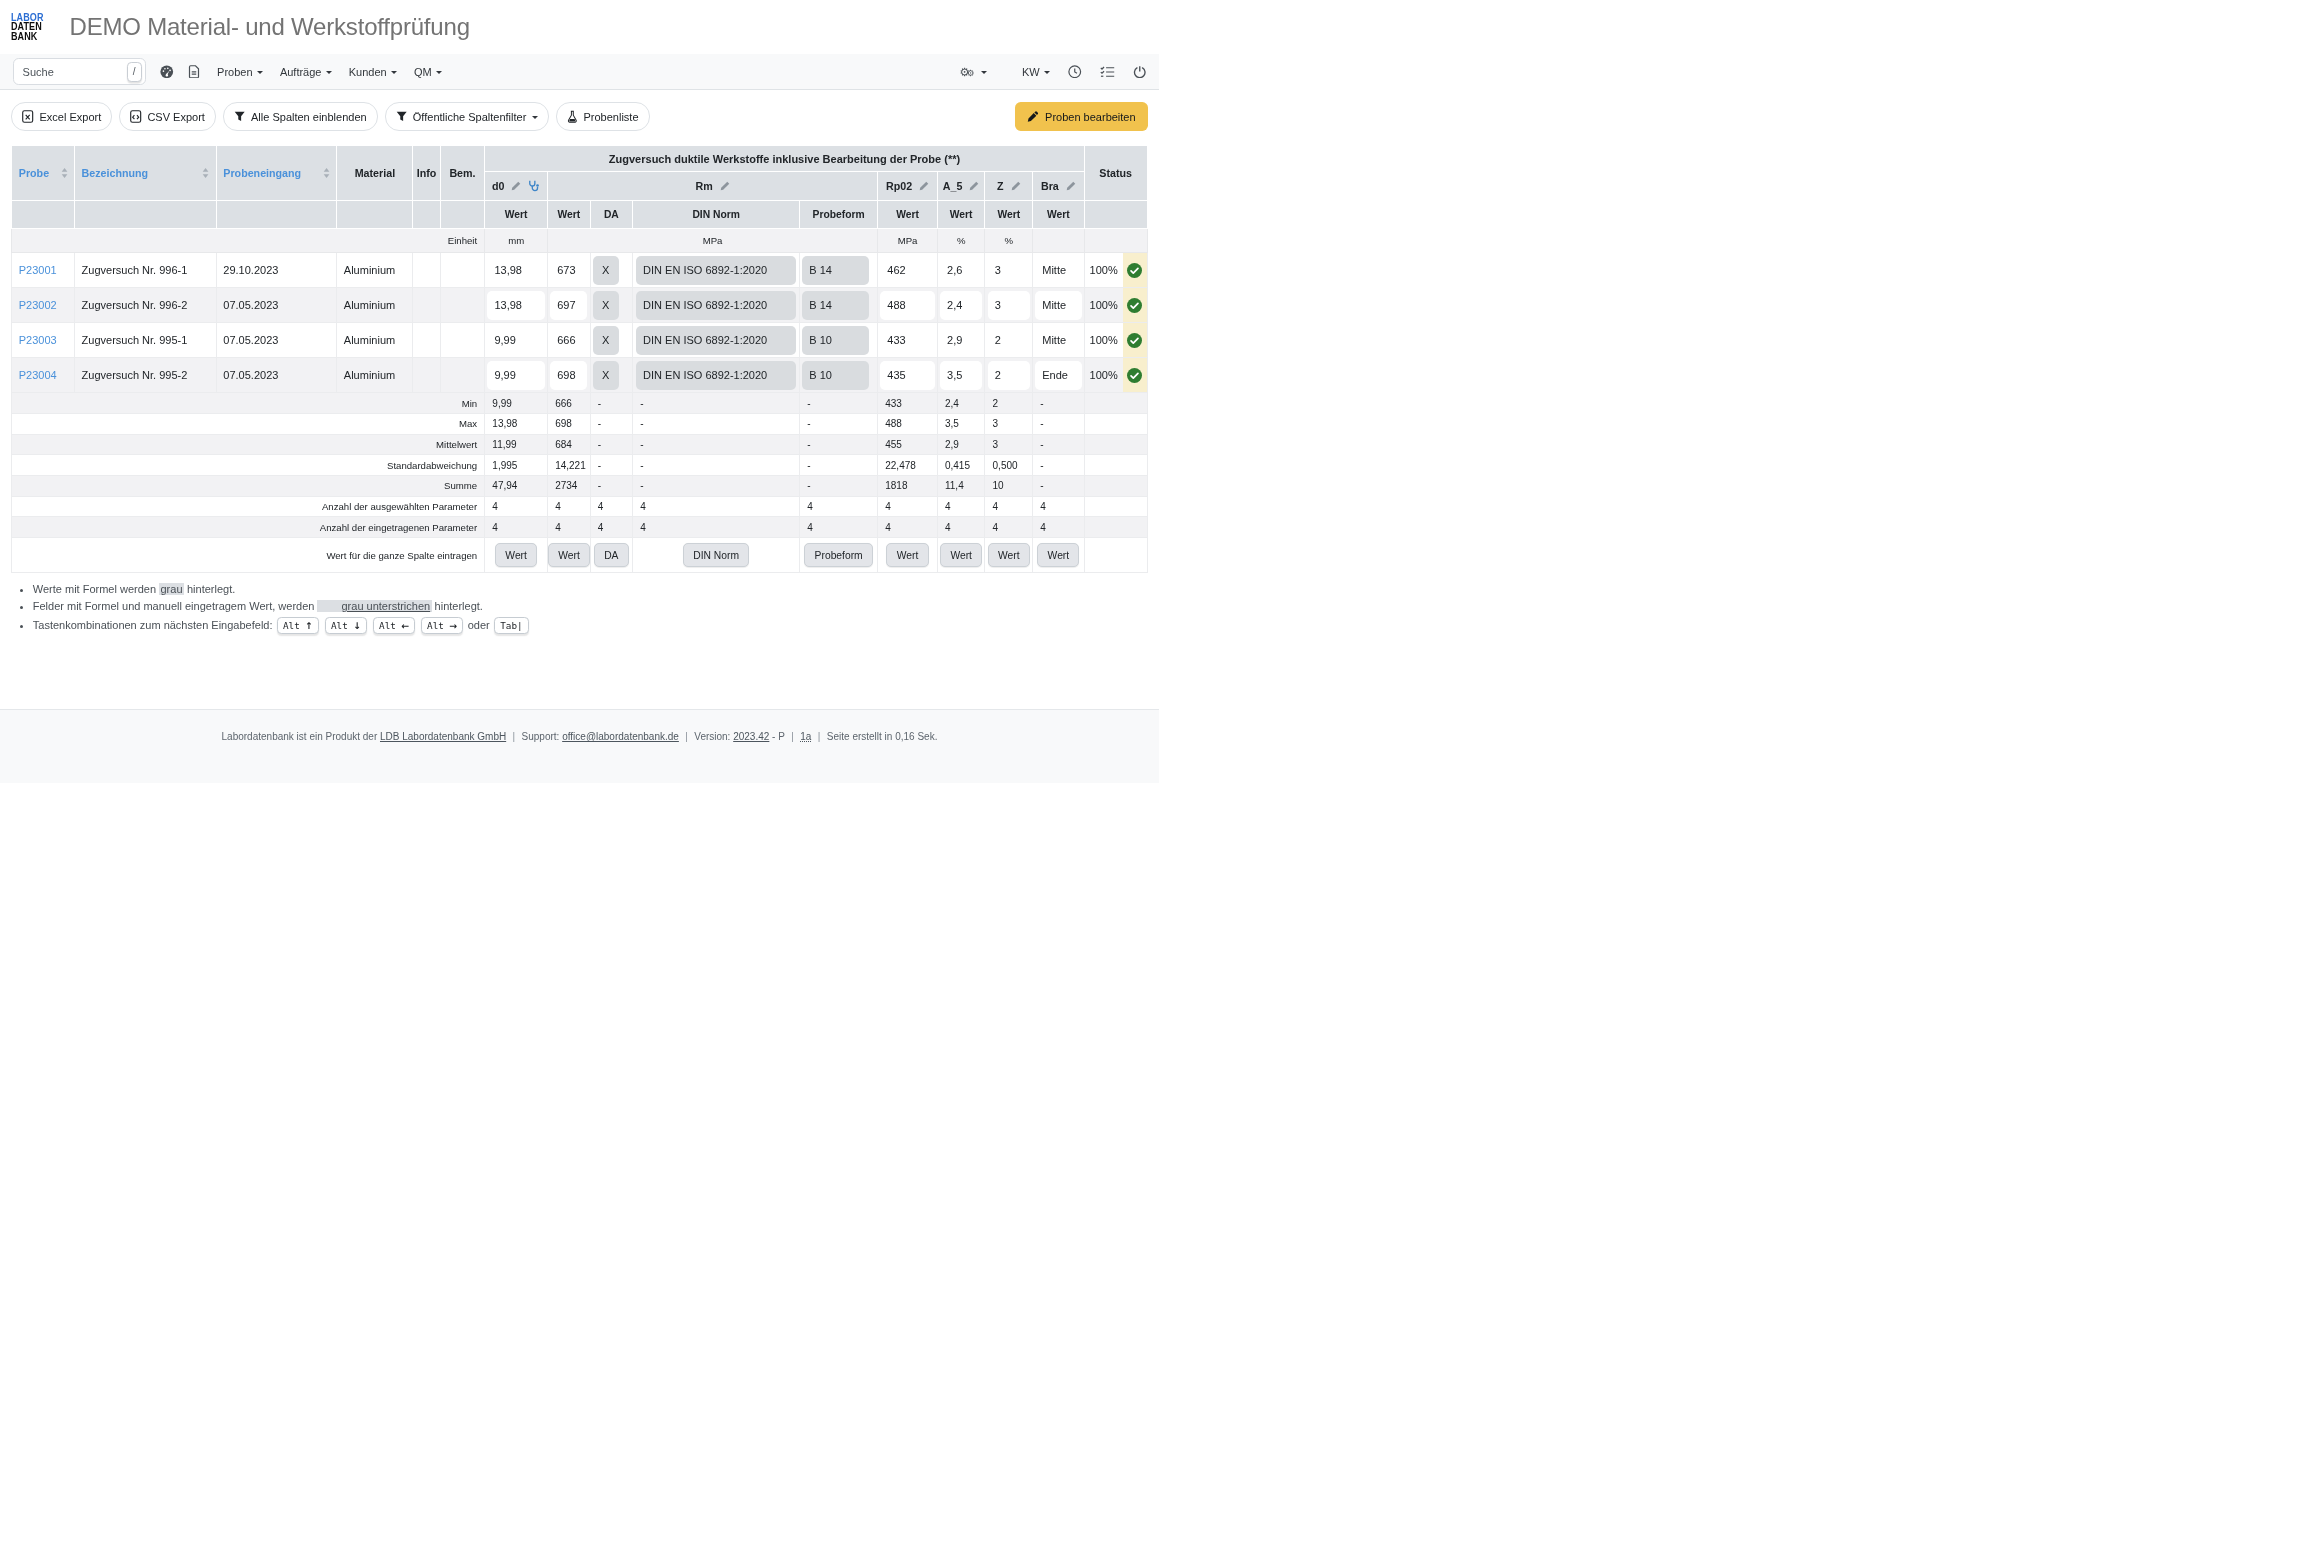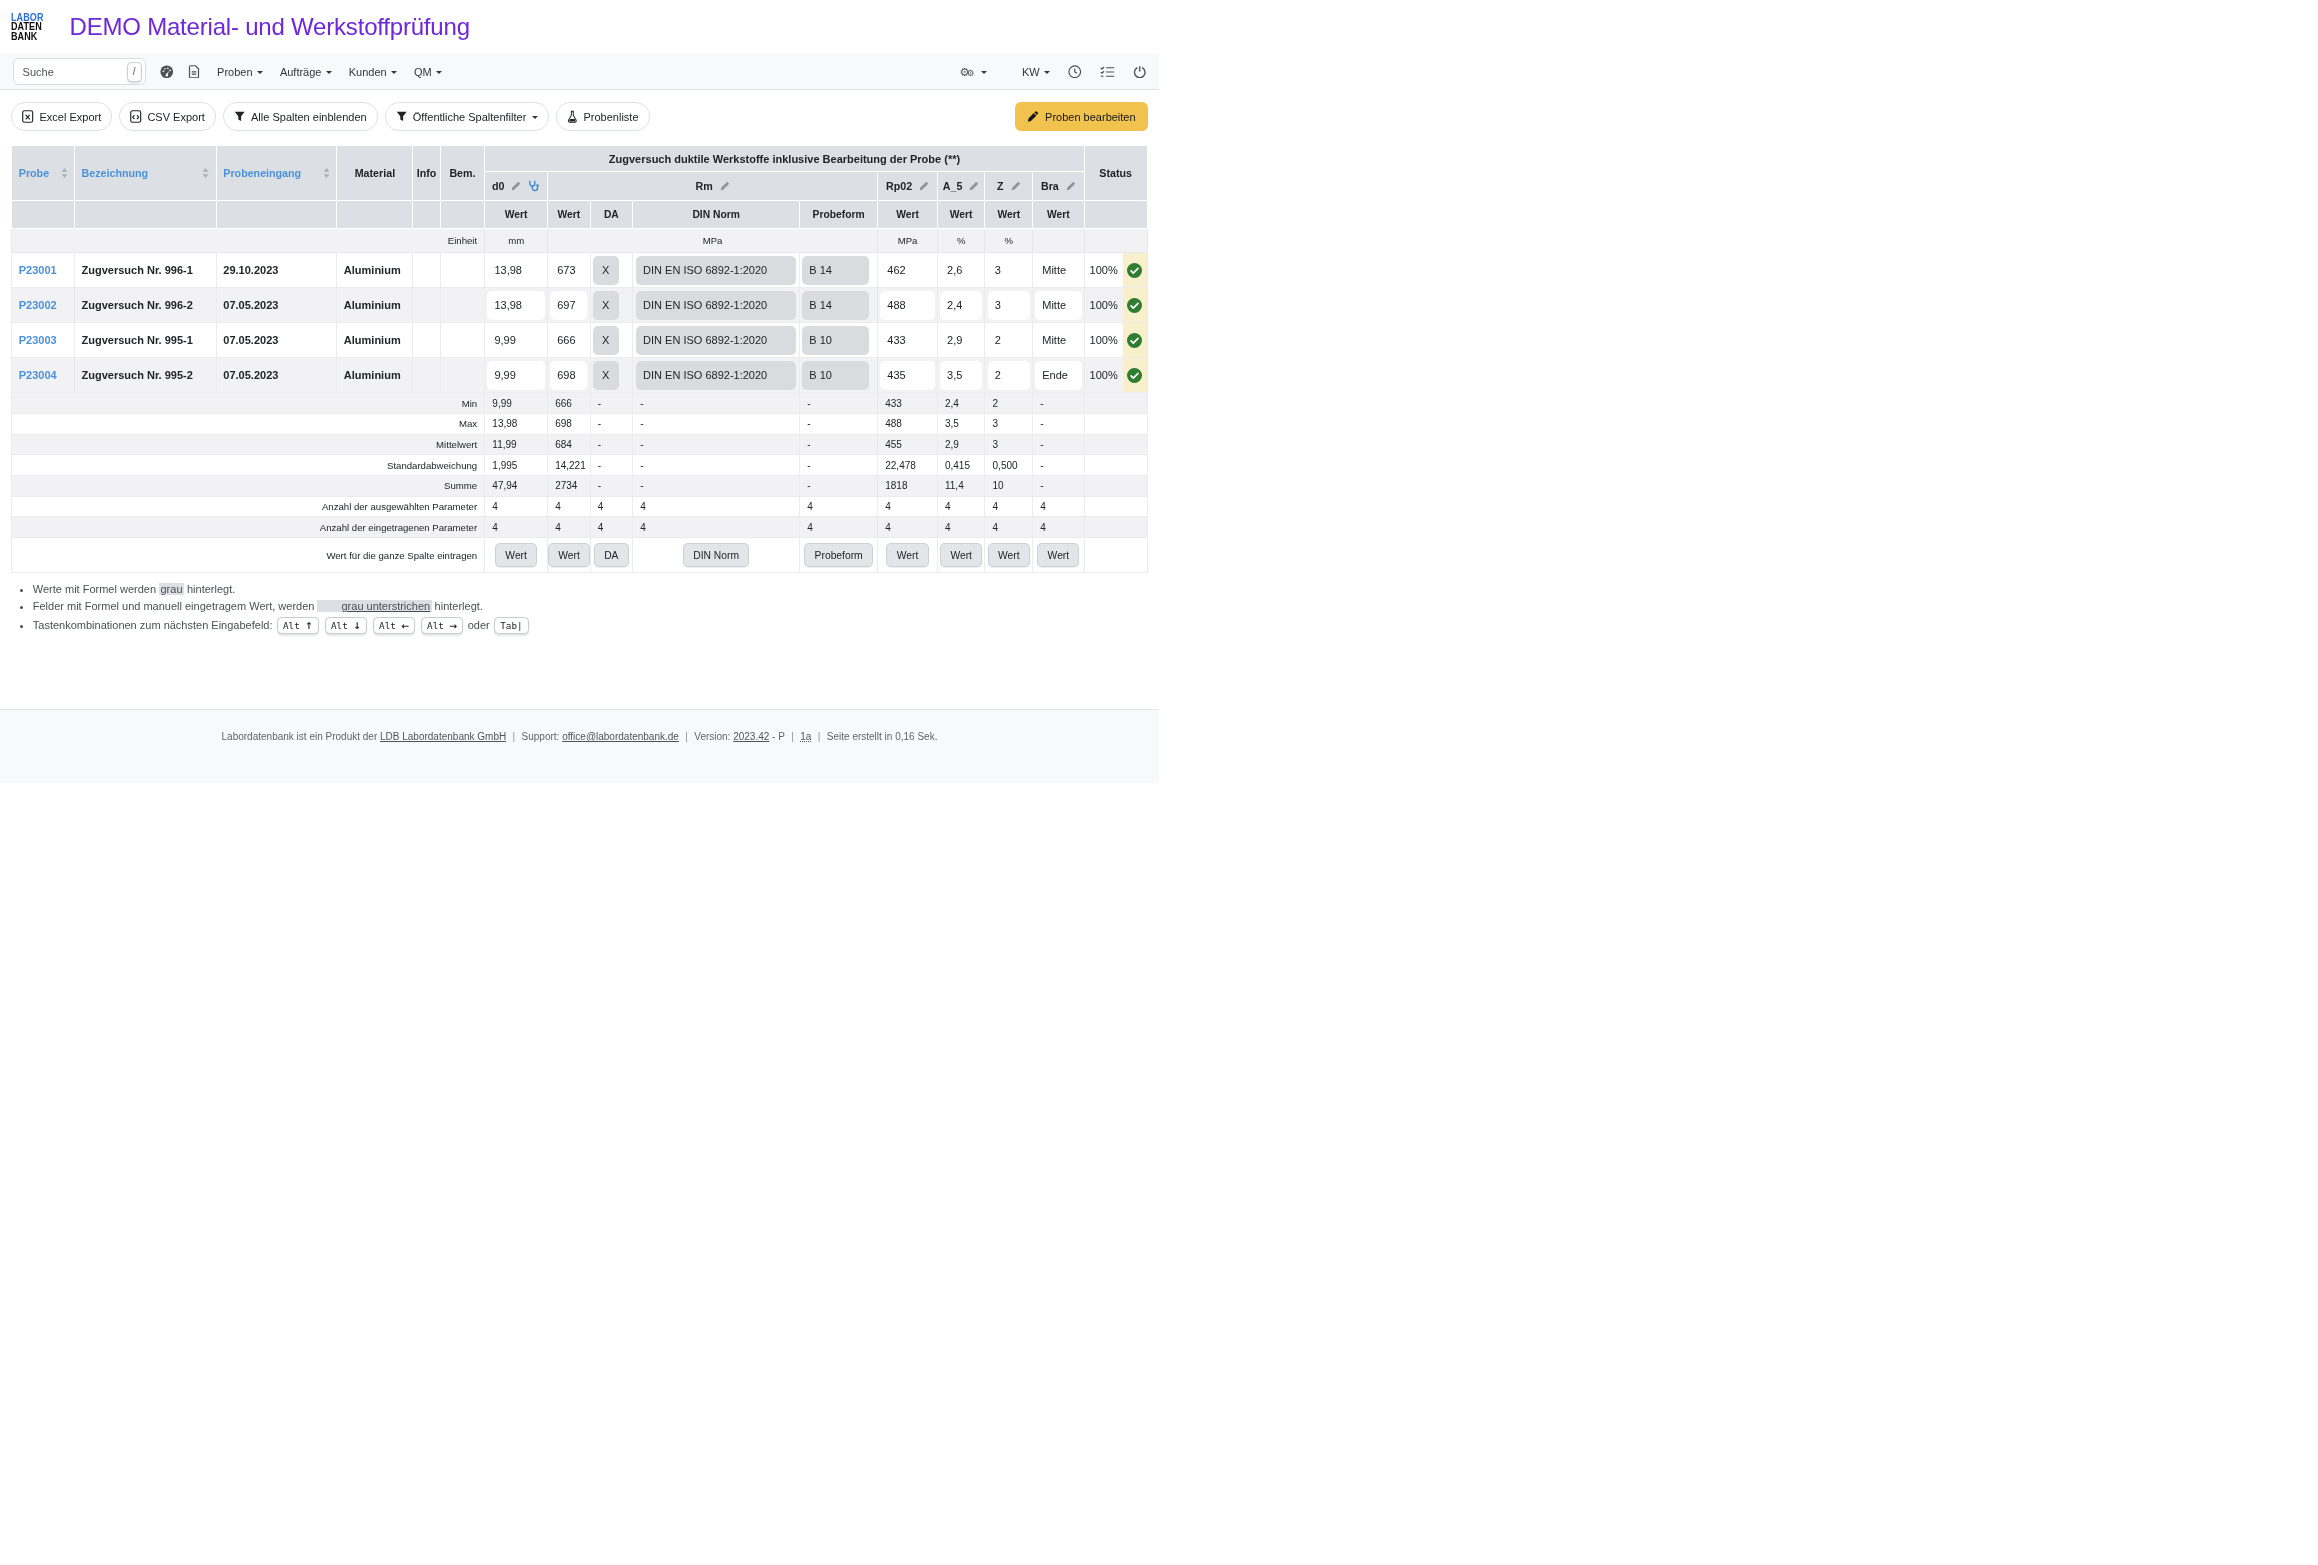--- a/index.html
+++ b/index.html
@@ -6,21 +6,21 @@
   html,body { width:1159px; height:783px; }
   body {
     font-family: "Liberation Sans", sans-serif;
     background:#fff; color:#212529; position:relative; overflow:hidden;
   }
   
   .app-header { display:flex; align-items:center; height:54px; padding:0 11.4px; background:#fff; }
   .logo { transform:scaleX(.82); transform-origin:left center; line-height:9.4px; font-weight:bold; font-size:11px; letter-spacing:0.1px; }
   .logo .l1 { color:#2d6fd3; }
   .logo .l2, .logo .l3 { color:#0d0d0d; }
-  .app-title { margin-left:18.5px; font-size:24px; color:#6d28d9; letter-spacing:-0.2px; }
+  .app-title { margin-left:18.5px; font-size:24px; color:#737373; letter-spacing:-0.2px; }
   
   .nav { display:flex; align-items:center; height:36px; background:#f8f9fa; border-bottom:0.7px solid #dfe3e6; padding:0 13px; }
   .searchwrap { position:relative; width:133px; }
   .search { width:133px; height:27px; border:0.7px solid #d9dde2; border-radius:5.7px; padding:0 24px 0 8.6px; font-size:11px; color:#3f464c; background:#fff; font-family:inherit; }
   .search::placeholder { color:#4b5258; opacity:1; }
   .slash { position:absolute; right:4.3px; top:3.6px; width:15px; height:20px; border:0.7px solid #c9ced4; border-radius:4.3px; background:#fff; box-shadow:0 1.4px 1.4px rgba(0,0,0,.12); color:#555b61; font-size:10px; display:flex; align-items:center; justify-content:center; }
   .nav-ic { margin-left:14.3px; display:flex; align-items:center; color:#4a5056; cursor:pointer; }
   .menu { margin-left:17px; font-size:11px; color:#32373c; display:flex; align-items:center; gap:4.3px; cursor:pointer; }
   .caret { width:0; height:0; border-left:3.2px solid transparent; border-right:3.2px solid transparent; border-top:3.6px solid #32373c; margin-top:1.4px; }
   .nav-right { margin-left:auto; display:flex; align-items:center; gap:18px; }
@@ -44,21 +44,21 @@
   .th-center { display:flex; align-items:center; justify-content:center; gap:7px; }
   tr.hr1 th { height:26px; }
   tr.hr2 th { height:28.5px; }
   tr.hr3 th { height:28.5px; font-size:10.3px; }
   td { border:0.7px solid #ebecee; vertical-align:middle; font-size:11px; }
   tr.unit-row td { background:#f2f2f4; height:24px; font-size:9.6px; border-color:#e7e8ea; }
   tr.unit-row .u-label { text-align:right; padding-right:7.1px; }
   tr.unit-row .u-c { text-align:center; }
   tr.data-row { height:34px; }
   tr.striped { background:#f2f2f4; }
-  td.plain { padding-left:6.4px;font-weight:bold; }
+  td.plain { padding-left:6.4px; }
   a.plink { color:#4a91da; text-decoration:none; }
   .fld { height:28.5px; line-height:28.5px; background:#fff; border-radius:5px; margin:0 2.1px; padding-left:7.1px; font-size:11px; overflow:hidden; white-space:nowrap; }
   .fld.gray { background:#d9dcdf; }
   .fld.xbox { width:26px; text-align:center; padding-left:0; margin-left:2.1px; }
   .fld.formbox { width:67px; }
   td.status-td { padding:0; }
   .status-wrap { display:flex; height:34px; }
   .status-pct { flex:1; display:flex; align-items:center; justify-content:center; font-size:11px; }
   .status-strip { width:24px; background:#f8efcd; display:flex; align-items:center; justify-content:center; }
   tr.stat-row { height:20.7px; }

